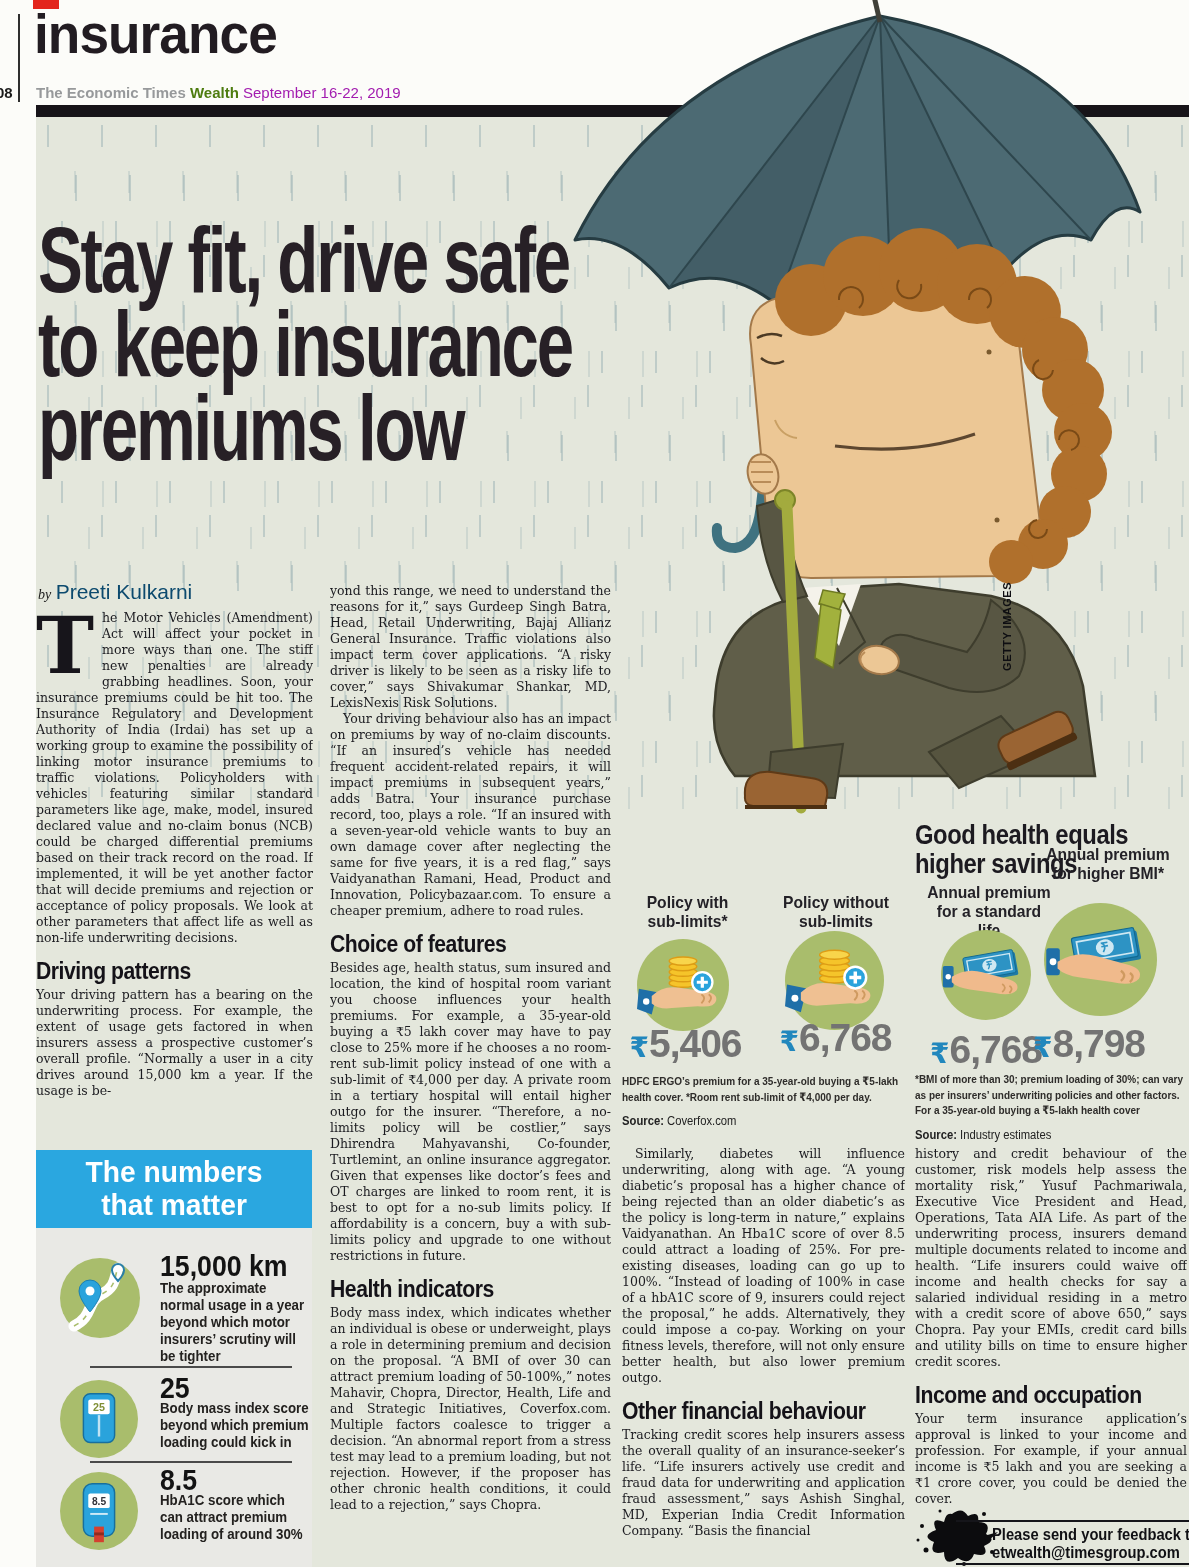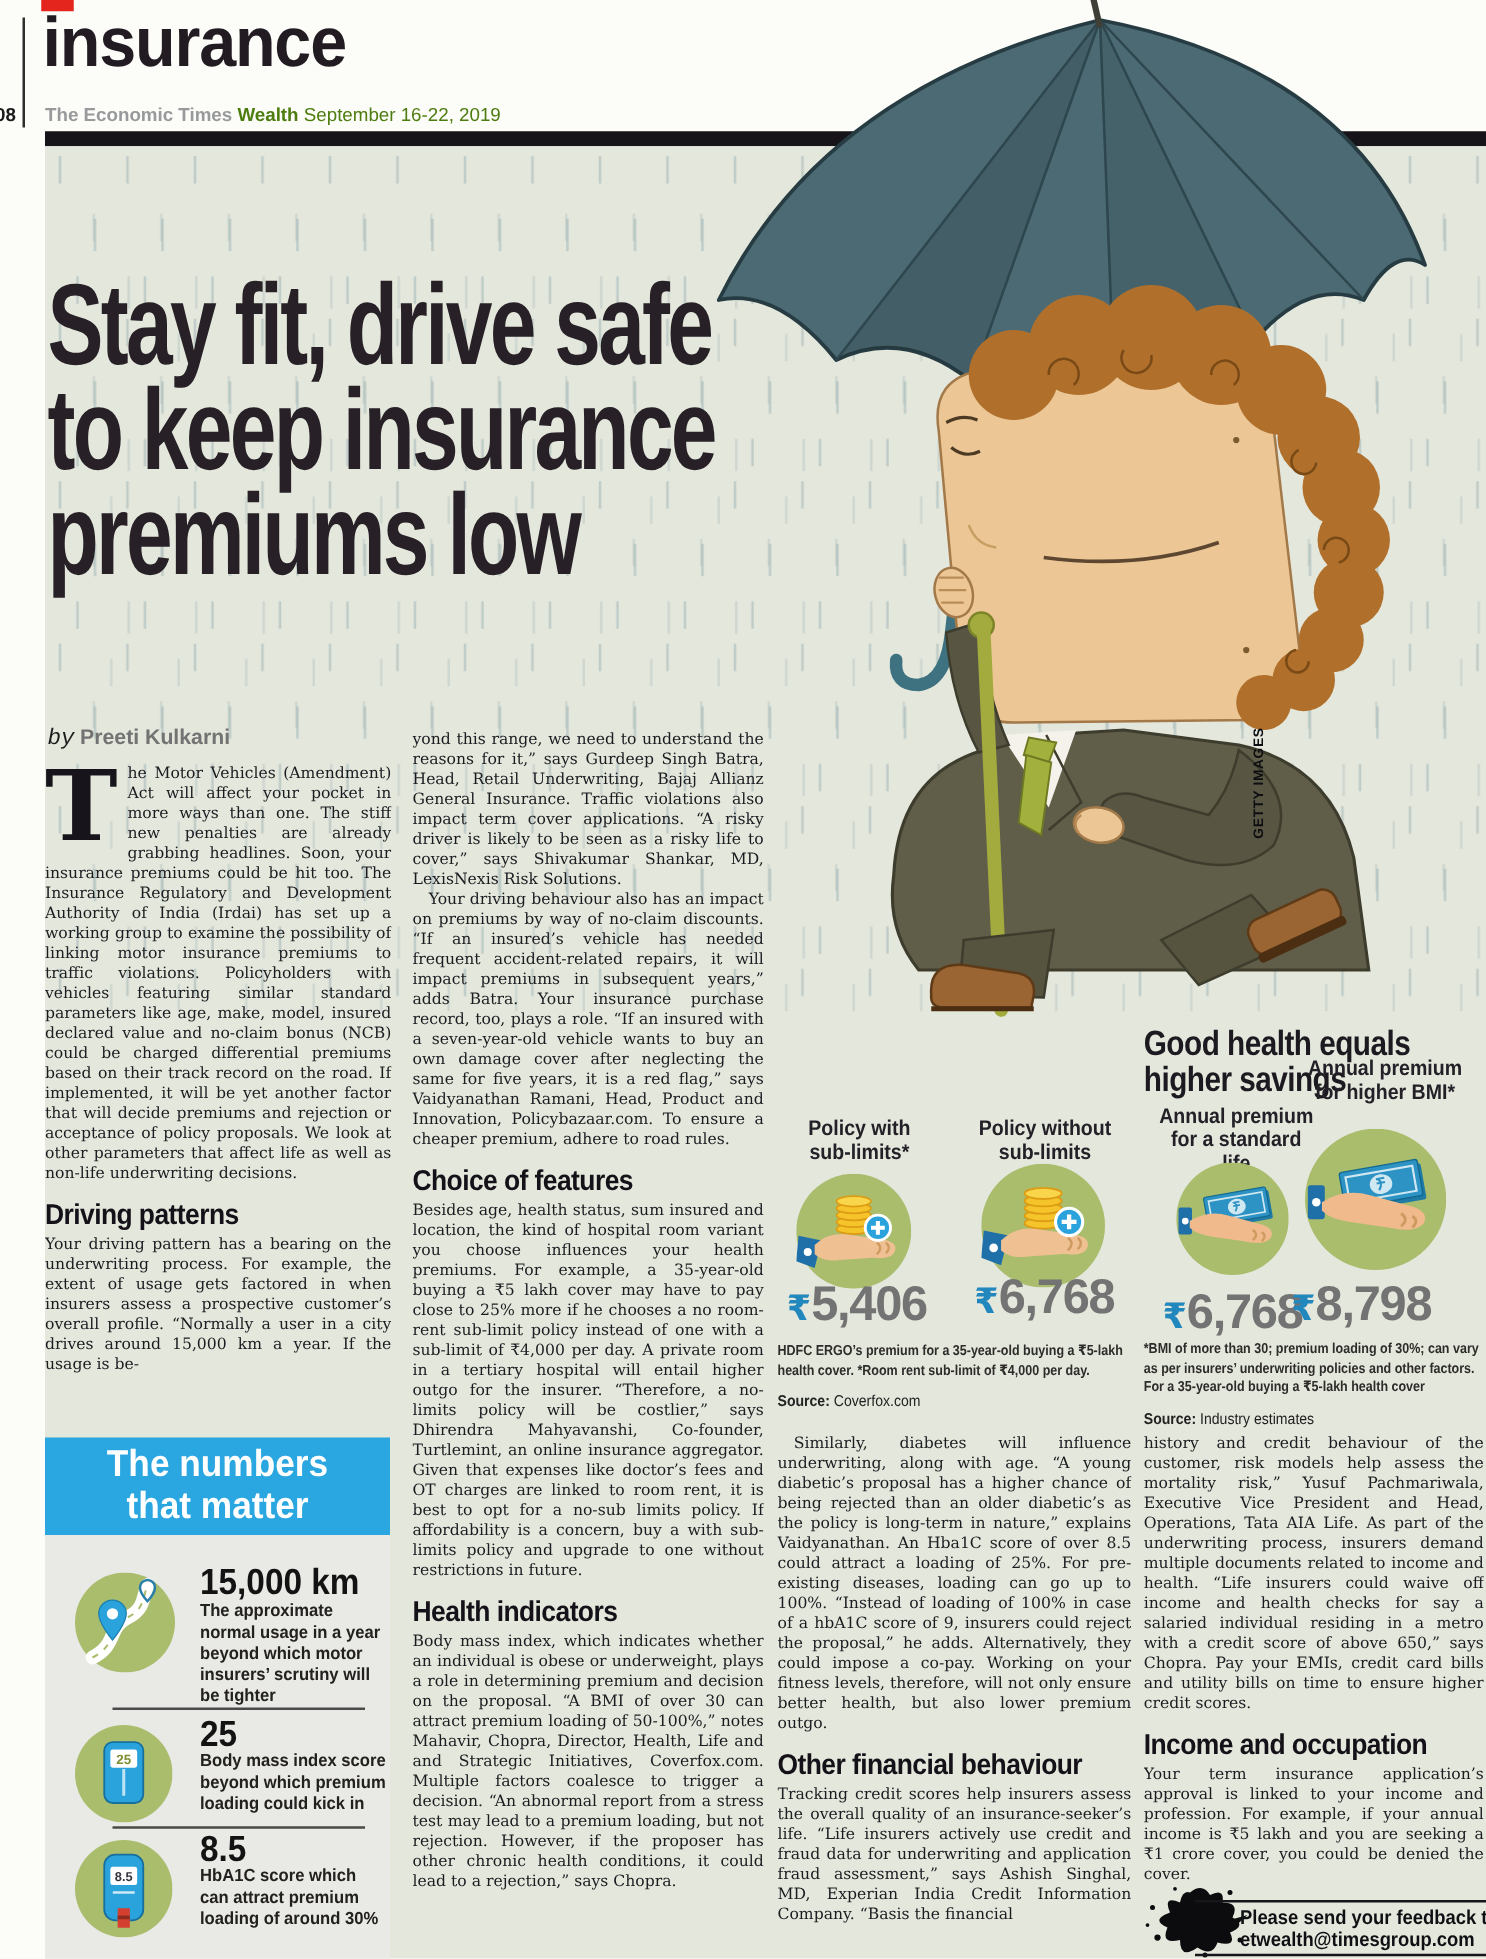--- a/index.html
+++ b/index.html
@@ -10,36 +10,36 @@
 
   
   .red-mark{left:33px;top:0;width:26px;height:9px;background:#e3251d;}
   .section-title{left:34px;top:4px;font-size:56px;font-weight:bold;color:#221c22;
       letter-spacing:-1px;white-space:nowrap;transform:scaleX(.95);transform-origin:left top;line-height:60px;}
   .page-num{left:-4px;top:84px;font-size:15px;font-weight:bold;color:#1a1a1a;}
   .vrule{left:18px;top:14px;width:2px;height:88px;background:#2e2e2e;}
   .hdr-meta{left:36px;top:84px;font-size:15px;white-space:nowrap;}
   .hdr-meta .pub{color:#97999b;font-weight:bold;}
   .hdr-meta .pubb{color:#4d7c0f;font-weight:bold;}
-  .hdr-meta .dt{color:#4d7c0f;}
+  .hdr-meta .dt{color:#a21caf;}
   .black-bar{left:36px;top:105px;width:1153px;height:12px;background:#171419;}
 
   
   .content-bg{left:36px;top:117px;width:1153px;height:1450px;background:#e4e7dc;}
 
   
   .headline{left:38px;top:218px;color:#272026;}
   .headline .hl{font-size:92px;line-height:84px;font-weight:bold;letter-spacing:-3px;
       white-space:nowrap;transform:scaleX(.73);transform-origin:left top;}
   .subtitle{left:38px;top:482px;color:#333135;}
   .subtitle .sl{font-size:24px;line-height:31px;font-weight:bold;white-space:nowrap;
       transform:scaleX(.96);transform-origin:left top;}
   .byline{left:38px;top:580px;white-space:nowrap;}
-  .byline .by{font-family:Liberation Mono, monospace;font-style:italic;font-size:18px;color:#1c1c1c;}
-  .byline .author{font-size:17px;font-weight:bold;color:#737373;}
+  .byline .by{font-family:Liberation Serif, serif;font-style:italic;font-size:14px;color:#1c1c1c;}
+  .byline .author{font-size:21px;font-weight:normal;color:#0c4a6e;}
 
   
   .bodycol{font-family:"DejaVu Serif","DejaVu Sans",serif;font-size:12.5px;line-height:16px;
       text-align:justify;color:#1b1b20;}
   .bodycol p{margin:0;}
   .bodycol p.ind{text-indent:13px;}
   .colhead{font-family:"Liberation Sans",sans-serif;font-size:23px;line-height:24px;font-weight:bold;
       color:#141218;letter-spacing:-0.5px;white-space:nowrap;transform:scaleX(.92);
       transform-origin:left;margin:13px 0 4px 0;}
   .dropcap::first-letter{float:left;font-family:"DejaVu Serif",serif;font-weight:bold;

